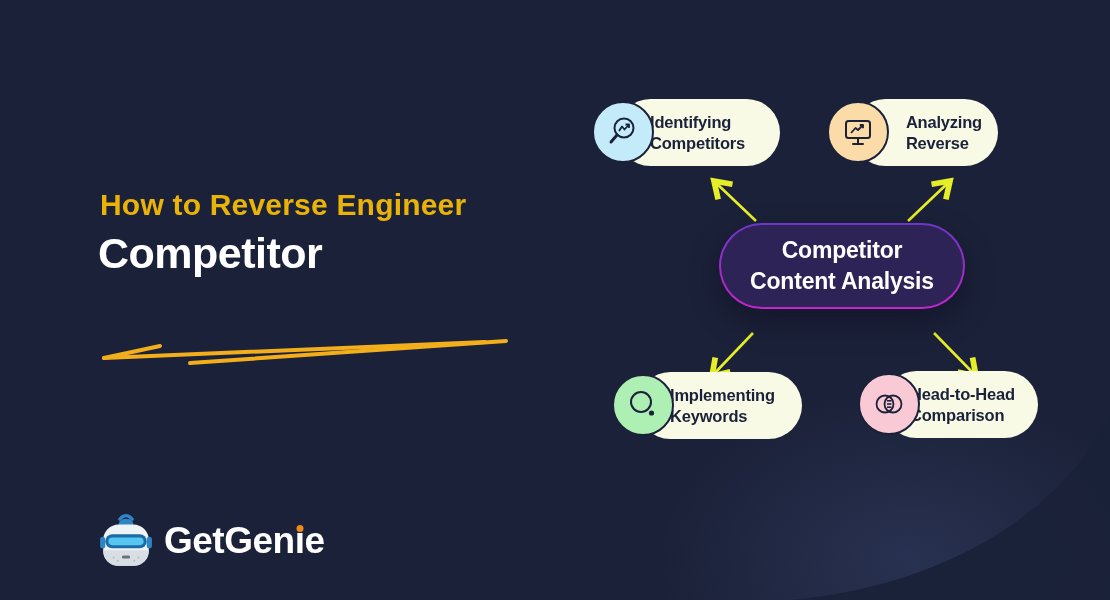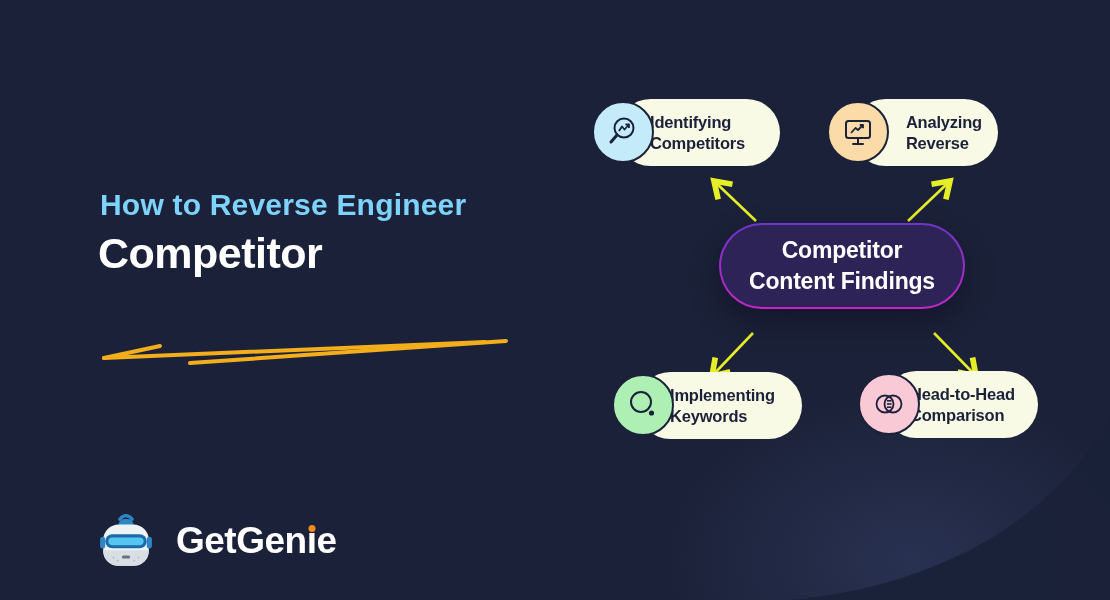--- a/index.html
+++ b/index.html
@@ -17,21 +17,21 @@
     position: absolute; right: -150px; bottom: -200px;
     width: 700px; height: 480px; border-radius: 50%;
     background: radial-gradient(closest-side, rgba(62,76,122,0.38), rgba(62,76,122,0) 72%);
     z-index: 0;
   }
   .corner-curve { position: absolute; left: 0; top: 0; z-index: 0; }
 
   
   .kicker {
     position: absolute; left: 100px; top: 188px; z-index: 2;
-    font-size: 30px; font-weight: 700; color: #7dd3fc; letter-spacing: 0.2px;
+    font-size: 30px; font-weight: 700; color: #eab308; letter-spacing: 0.2px;
   }
   .title {
     position: absolute; left: 98px; top: 227px; z-index: 2;
     font-size: 43px; line-height: 52px; font-weight: 700; color: #ffffff;
     letter-spacing: -0.5px;
   }
   .underline-svg { position: absolute; left: 95px; top: 332px; z-index: 2; }
 
   
   .center-wrap {
@@ -76,21 +76,21 @@
   .node-bl { left: 612px; top: 372px; }
   .node-br { left: 858px; top: 371px; }
   .node-tl .node-pill { width: 163px; }
   .node-tr .node-pill { width: 146px; justify-content: flex-end; }
   .node-bl .node-pill { width: 165px; }
   .node-br .node-pill { width: 155px; padding-left: 27px; }
 
   
   .brand {
     position: absolute; left: 100px; top: 512px; height: 58px; z-index: 2;
-    display: flex; align-items: center; gap: 24px;
+    display: flex; align-items: center; gap: 12px;
   }
   .brand-name {
     font-size: 37px; line-height: 40px; font-weight: 700; color: #ffffff;
     letter-spacing: -0.5px;
   }
   .i-wrap { position: relative; display: inline-block; }
   .i-dot {
     position: absolute; left: 50%; top: 4px; transform: translateX(-50%);
     width: 7px; height: 7px; border-radius: 50%; background: #f08a1c;
   }
@@ -131,21 +131,21 @@
       <path d="M 753 333 L 712 376" stroke="#e6ee28" stroke-width="2.6" fill="none" marker-end="url(#ah)"></path>
     </g>
     <g>
       <path d="M 934 333 L 976 376" stroke="#e6ee28" stroke-width="2.6" fill="none" marker-end="url(#ah)"></path>
     </g>
   </svg>
 
   <div class="center-wrap">
     <div class="center-pill">
       <div>Competitor</div>
-      <div>Content Findings</div>
+      <div>Content Analysis</div>
     </div>
   </div>
 
   <div class="node node-tl">
     <div class="node-pill">
       <div class="node-text">
         <div>Identifying</div>
         <div>Competitors</div>
       </div>
     </div>

